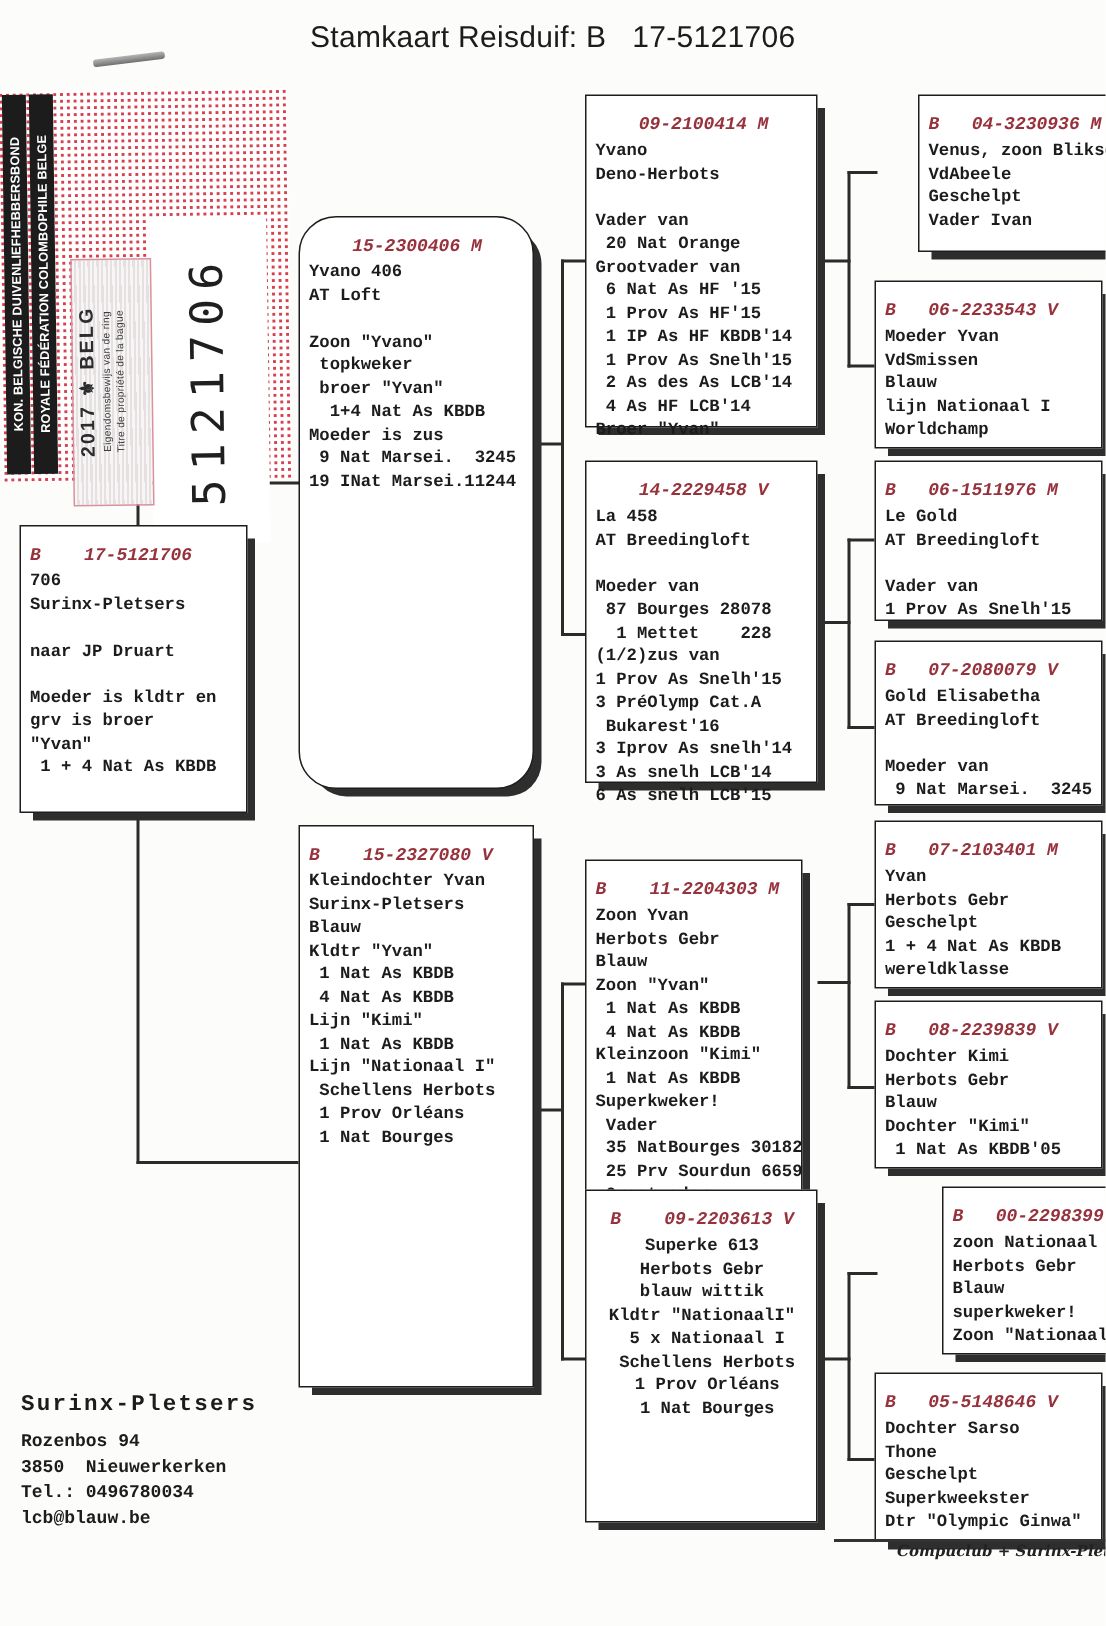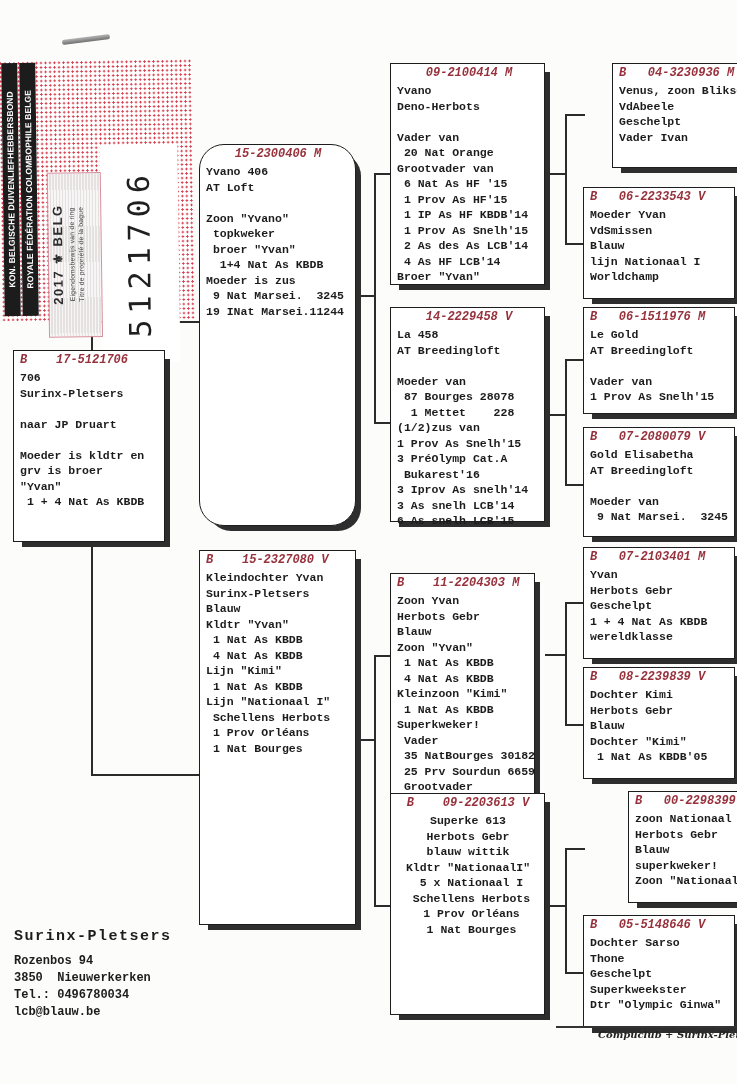--- a/index.html
+++ b/index.html
@@ -9,21 +9,21 @@
   }
   #title{
     position:absolute;left:0;top:14px;width:737px;text-align:center;
     font-family:"Liberation Sans",sans-serif;font-size:20px;color:#1c1c1c;
     white-space:pre;letter-spacing:0.2px;
   }
   
   .pbox{
     position:absolute;background:#fff;border:1.5px solid #1d1d1d;
     box-shadow:7px 7px 0 -2px #2e2e2e;box-sizing:border-box;
-    padding:1px 5px 0 6px;
+    padding:11px 5px 0 6px;
   }
   .pbox-h{
     font-size:12px;font-weight:bold;font-style:italic;color:#97323d;
     white-space:pre;line-height:16px;
   }
   .pbox-b{
     font-size:11.5px;font-weight:bold;color:#1c1c1c;white-space:pre;
     line-height:15.5px;margin-top:2px;
   }
   
@@ -79,20 +79,21 @@
     position:absolute;left:598px;top:1029px;width:139px;overflow:hidden;
     font-family:"DejaVu Serif",serif;font-style:italic;font-weight:bold;
     font-size:10px;color:#222;white-space:nowrap;
   }
 </style>
 </head>
 <body>
 
 <div id="page">
 
+  <div id="title">Stamkaart Reisduif: B   17-5121706</div>
 
   <div id="staple"></div>
 
   <div class="cline" style="left:91px;top:300px;width:2px;height:476px;"></div>
   <div class="cline" style="left:91px;top:321px;width:110px;height:2px;"></div>
   <div class="cline" style="left:91px;top:774px;width:110px;height:2px;"></div>
   <div class="cline" style="left:356px;top:295px;width:20px;height:2px;"></div>
   <div class="cline" style="left:374px;top:173px;width:2px;height:251px;"></div>
   <div class="cline" style="left:374px;top:173px;width:18px;height:2px;"></div>
   <div class="cline" style="left:374px;top:422px;width:18px;height:2px;"></div>

